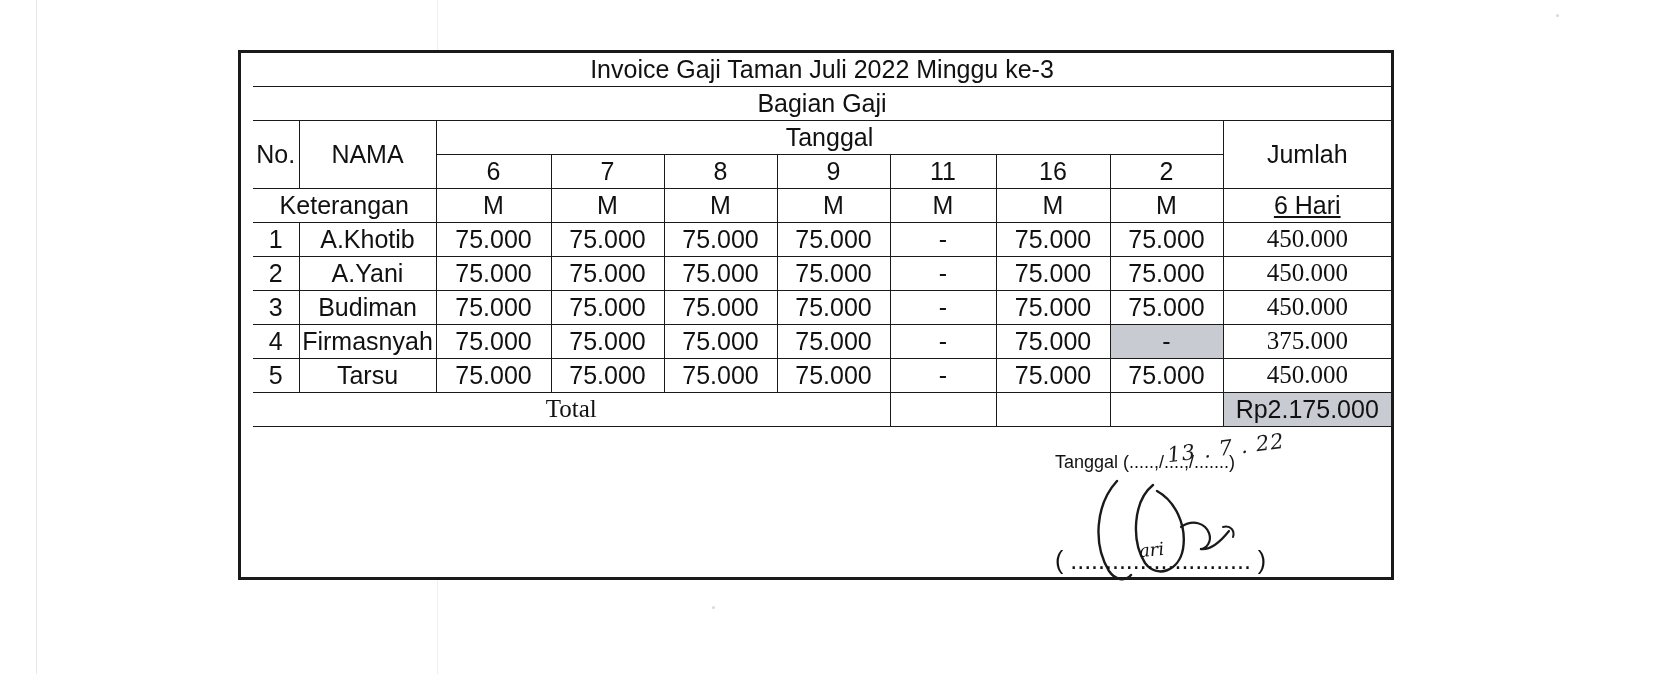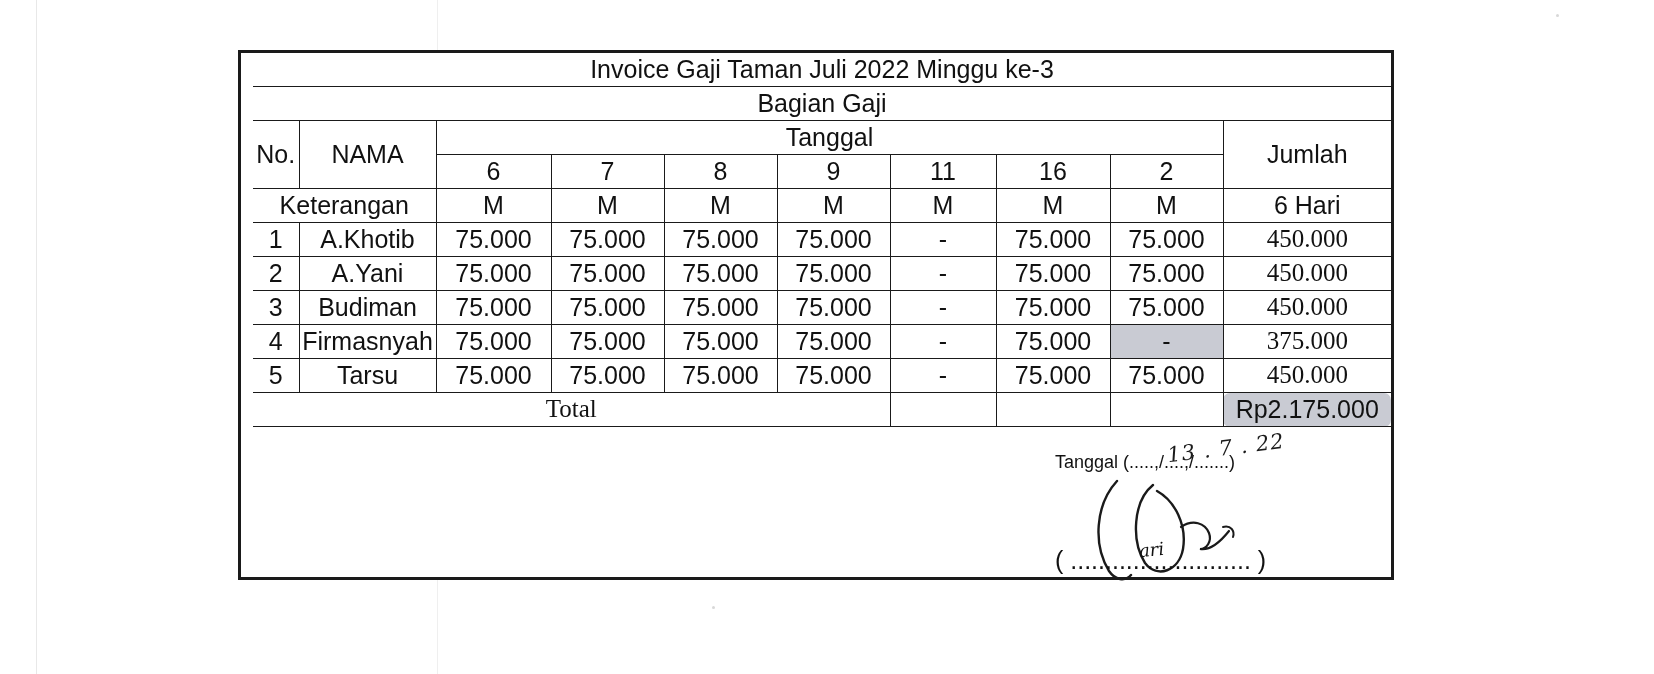--- a/index.html
+++ b/index.html
@@ -87,21 +87,21 @@
   }
   .no-head, .nama-head, .jumlah-head {
     font-size: 26px;
   }
   .nama-head { font-size: 27px; }
   .jumlah-head { font-size: 25px; }
 
   .daynum { font-size: 26px; height: 38px; }
   .ket-label { font-size: 25px; }
   .shift { font-size: 26px; }
-  .hari { font-size: 26px; }
+  .hari { font-size: 26px; text-decoration: underline; }
   td.rowno {
     text-align: right;
     padding-right: 5px;
     font-size: 24px;
     width: 46px;
   }
   td.name {
     text-align: left;
     padding-left: 6px;
     font-size: 24px;
@@ -124,21 +124,20 @@
     background: #c9cbd3;
   }
   .total-label {
     font-size: 25px;
     font-family: Liberation Serif, serif;
   }
   .total-value {
     background: #c9cbd3;
     text-align: center;
     font-size: 24px;
-    border-radius: 7px;
   }
 
   .footer-cell {
     height: 150px;
     position: relative;
     border-bottom: none !important;
   }
   .footer-inner {
     position: relative;
     width: 100%;

